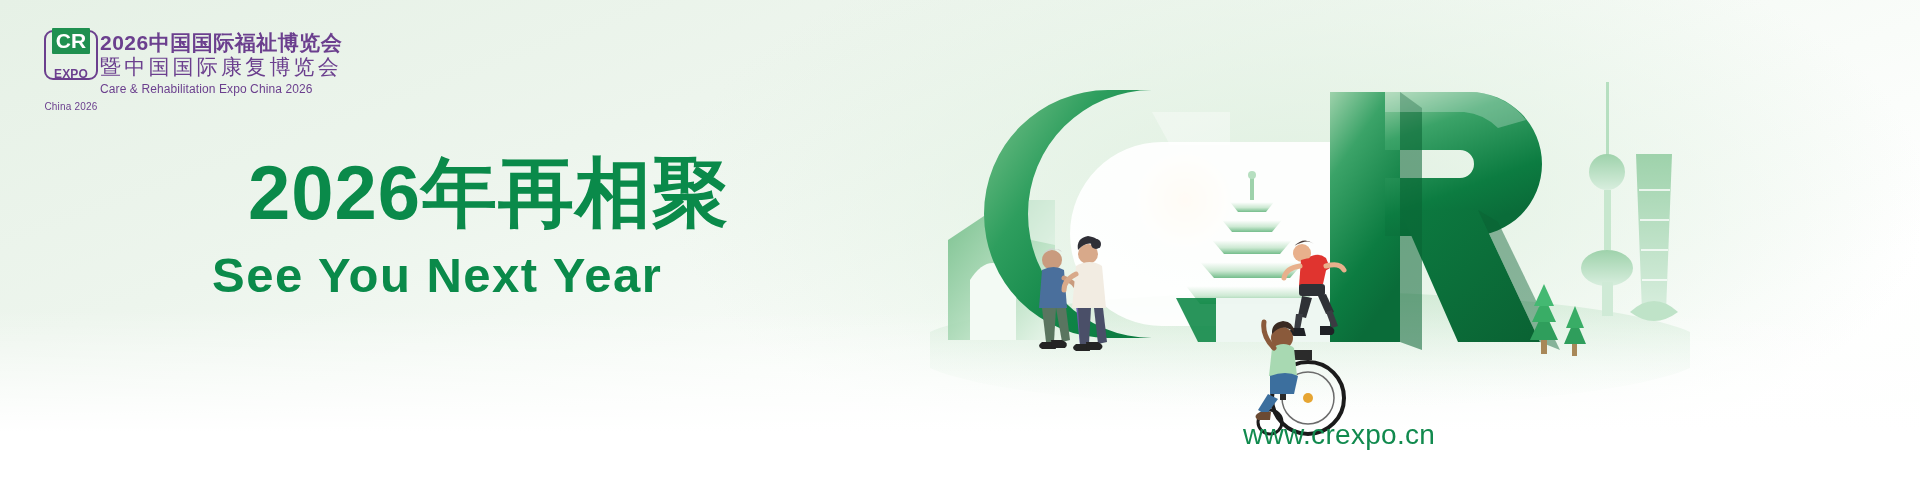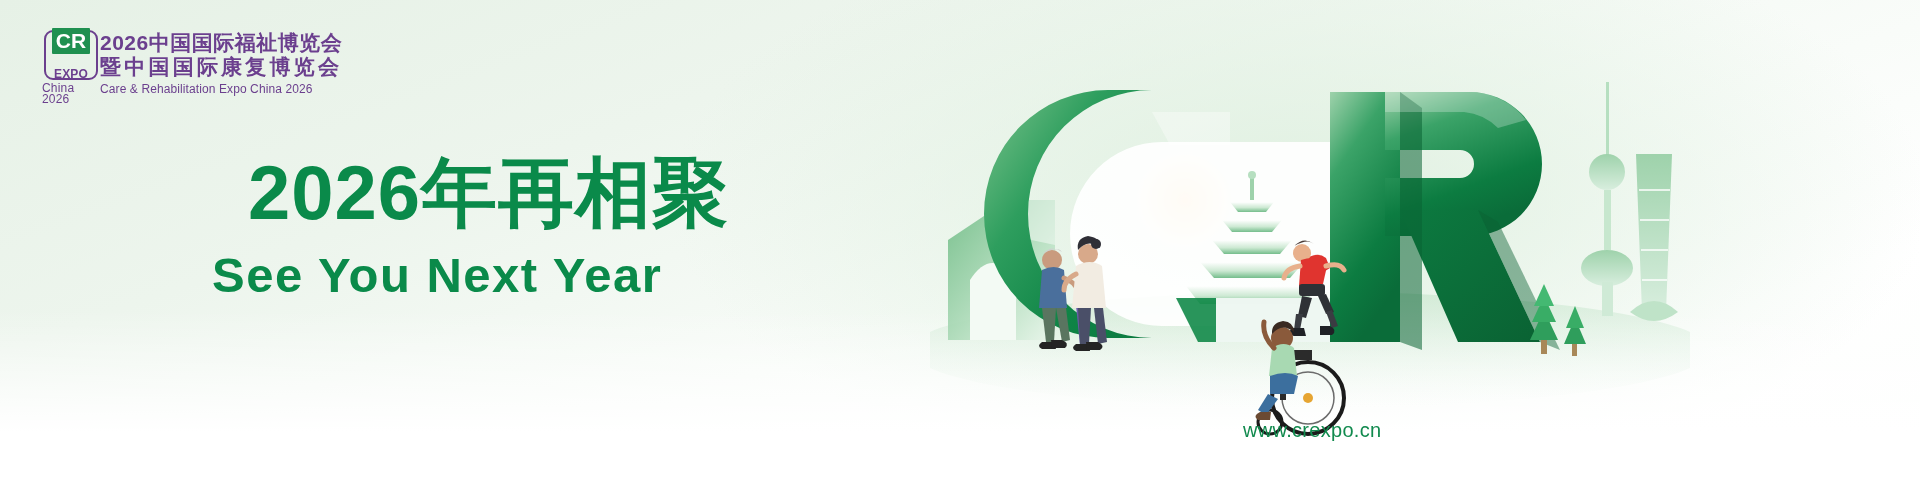--- a/index.html
+++ b/index.html
@@ -26,42 +26,42 @@
     width:54px;height:50px;box-sizing:border-box;
     border:2px solid #6b3f8e;border-radius:9px;
     display:flex;flex-direction:column;align-items:center;justify-content:center;
     padding:3px 0 4px;background:transparent;
   }
   .logo-cr{
     background:#1f9050;color:#ffffff;font-weight:bold;font-size:21px;line-height:23px;
     letter-spacing:0px;padding:1px 4px 2px;border-radius:1px;
   }
   .logo-expo{color:#6b3f8e;font-weight:bold;font-size:12px;line-height:13px;letter-spacing:0.2px;margin-top:14px;}
-  .logo-china{color:#6b3f8e;font-size:12px;line-height:11px;margin-top:3px;letter-spacing:0.2px;}
+  .logo-china{color:#6b3f8e;font-size:10px;line-height:11px;margin-top:21px;letter-spacing:0.2px;}
 
   .logo-text{margin-left:0;padding-top:1px;}
   .cn-line1{color:#6b3f8e;font-size:21px;line-height:24px;font-weight:bold;letter-spacing:0.5px;white-space:nowrap;}
-  .cn-line2{color:#6b3f8e;font-size:21px;line-height:24px;font-weight:bold;letter-spacing:3.2px;white-space:nowrap;text-align:center;}
+  .cn-line2{color:#6b3f8e;font-size:21px;line-height:24px;font-weight:normal;letter-spacing:3.2px;white-space:nowrap;}
   .en-line{color:#6b3f8e;font-size:12px;line-height:16px;letter-spacing:0.1px;margin-top:2px;white-space:nowrap;}
 
   
   .headline{position:absolute;left:212px;top:152px;z-index:20;}
   .headline-cn{
     color:#0a8a4a;font-size:76px;line-height:82px;font-weight:bold;
     letter-spacing:1px;white-space:nowrap;margin-left:36px;
   }
   .headline-en{
     color:#0a8a4a;font-size:49px;line-height:66px;font-weight:bold;
     letter-spacing:1.5px;white-space:nowrap;margin-top:8px;
   }
 
   
   .url{
     position:absolute;left:1243px;top:419px;z-index:30;
-    color:#118a4e;font-size:20px;letter-spacing:0.3px;white-space:nowrap;
+    color:#118a4e;font-size:28px;letter-spacing:0.3px;white-space:nowrap;
   }
 
   
   .art{position:absolute;left:930px;top:50px;width:760px;height:400px;z-index:10;}
   .art svg{display:block;width:760px;height:400px;}
 </style>
 </head>
 <body>
 
 <div class="banner">

